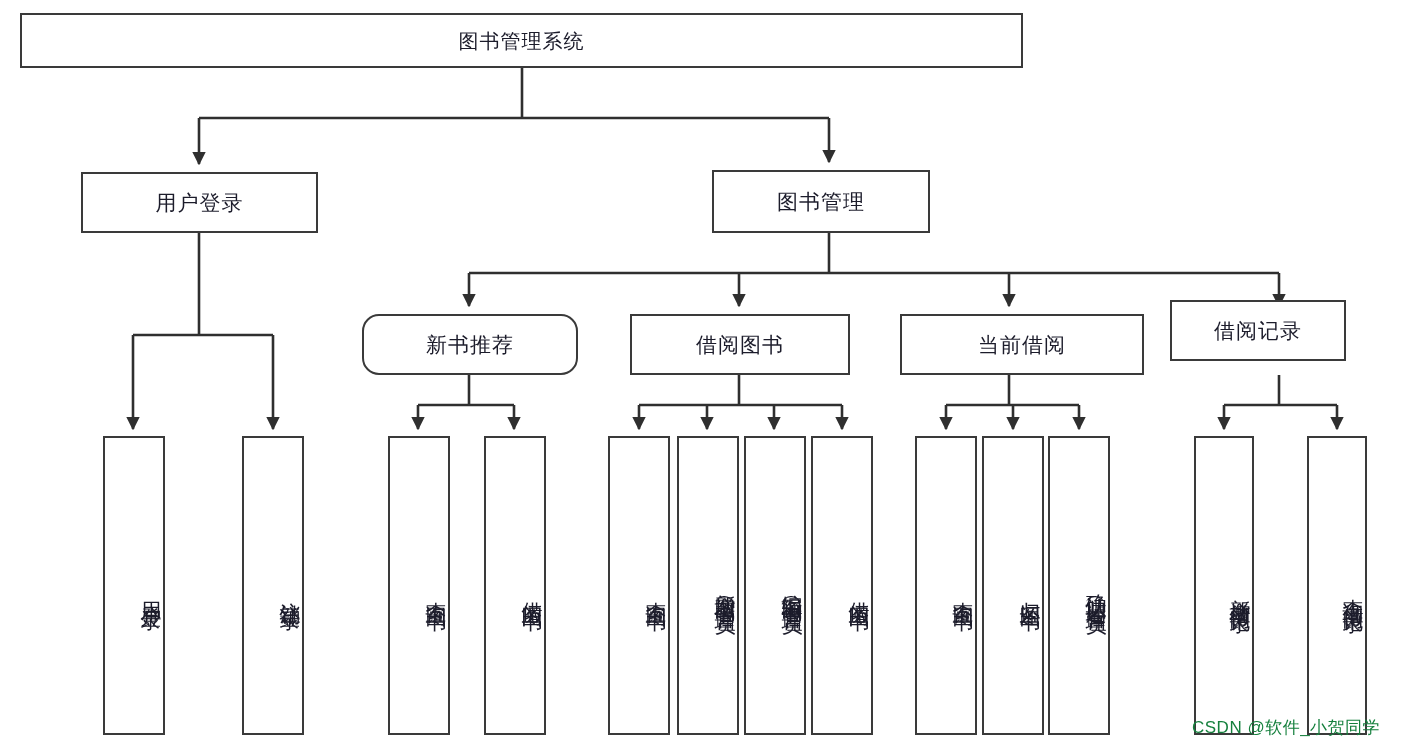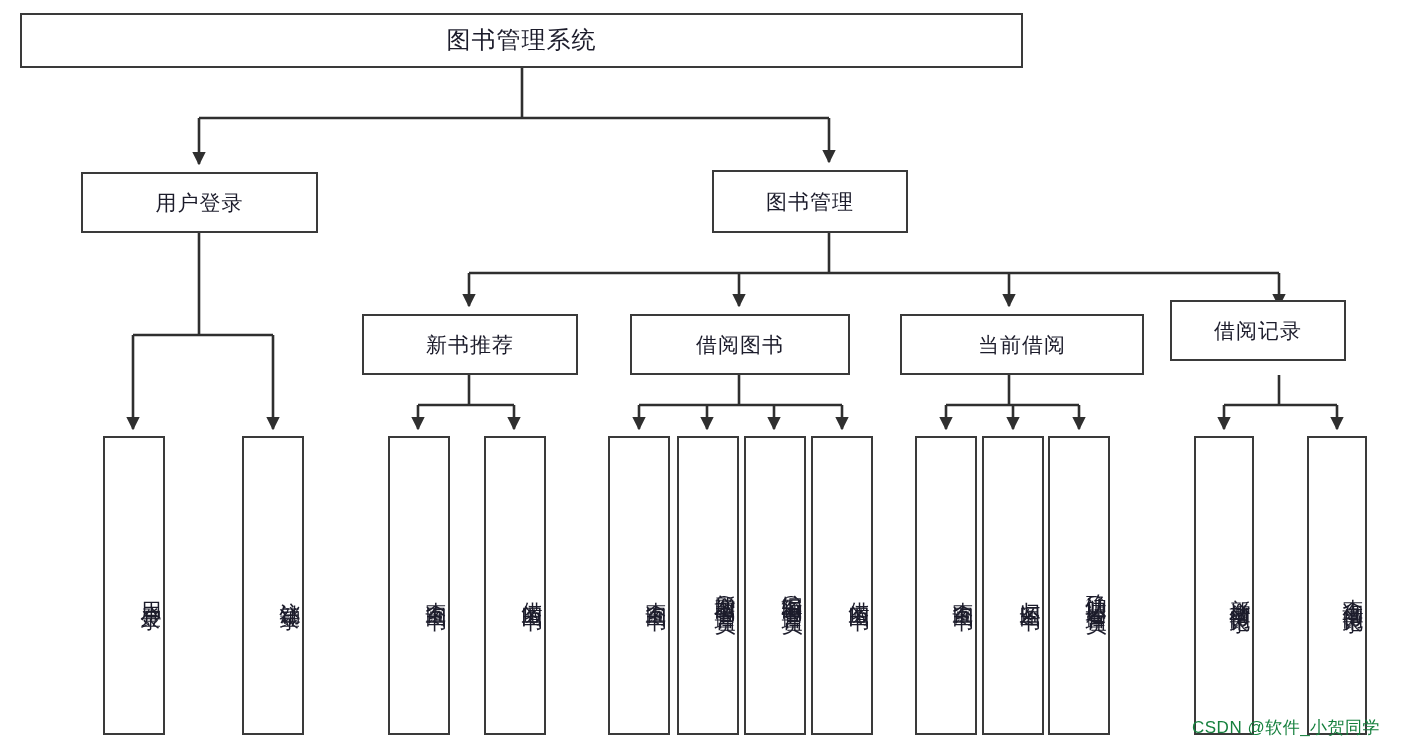--- a/index.html
+++ b/index.html
@@ -36,21 +36,21 @@
     color: #1c1c2b;
     z-index: 2;
   }
   .node.horiz {
     font-size: 21px;
     letter-spacing: 1px;
     line-height: 1.2;
     white-space: nowrap;
   }
   .node.root {
-    font-size: 24px;
+    font-size: 20px;
   }
   .node.vert {
     writing-mode: vertical-rl;
     text-orientation: upright;
     font-size: 21px;
     line-height: 1.1;
     letter-spacing: 3px;
     padding-top: 10px;
     align-items: flex-start;
     justify-content: center;
@@ -120,23 +120,23 @@
       <path d="M 1224,405 L 1337,405"></path>
       <path d="M 1224,405 L 1224,429" marker-end="url(#arrow)"></path>
       <path d="M 1337,405 L 1337,429" marker-end="url(#arrow)"></path>
     </g>
   </svg>
 
   <div class="node horiz root" style="left:20px; top:13px; width:1003px; height:55px;">图书管理系统</div>
 
   <div class="node horiz" style="left:81px; top:172px; width:237px; height:61px;">用户登录</div>
 
-  <div class="node horiz" style="left:712px; top:170px; width:196px; height:63px;">图书管理</div>
+  <div class="node horiz" style="left:712px; top:170px; width:218px; height:63px;">图书管理</div>
 
-  <div class="node horiz" style="left:362px; top:314px; width:216px; height:61px;">新书推荐</div>
+  <div class="node horiz" style="left:362px; top:314px; width:216px; height:61px;border-radius:17px;">新书推荐</div>
 
   <div class="node horiz" style="left:630px; top:314px; width:220px; height:61px;">借阅图书</div>
 
   <div class="node horiz" style="left:900px; top:314px; width:244px; height:61px;">当前借阅</div>
 
   <div class="node horiz" style="left:1170px; top:300px; width:176px; height:61px;">借阅记录</div>
 
   <div class="node vert" style="left:103px; top:436px; width:62px; height:299px;">用户登录</div>
 
   <div class="node vert" style="left:242px; top:436px; width:62px; height:299px;">注销登录</div>

